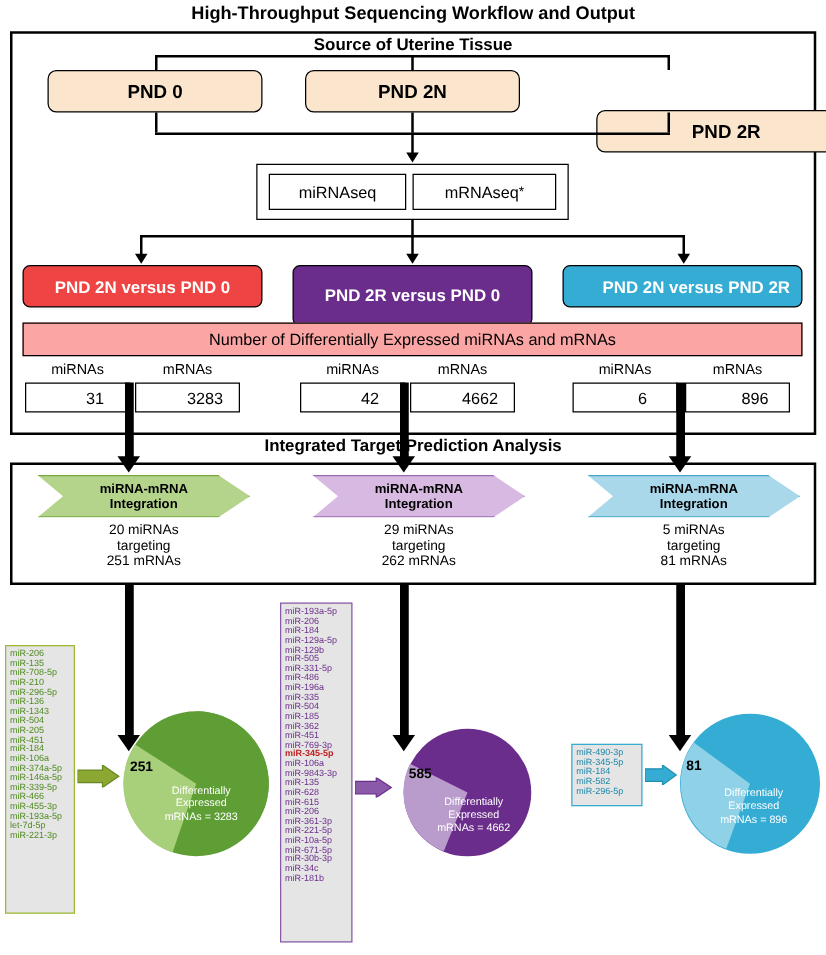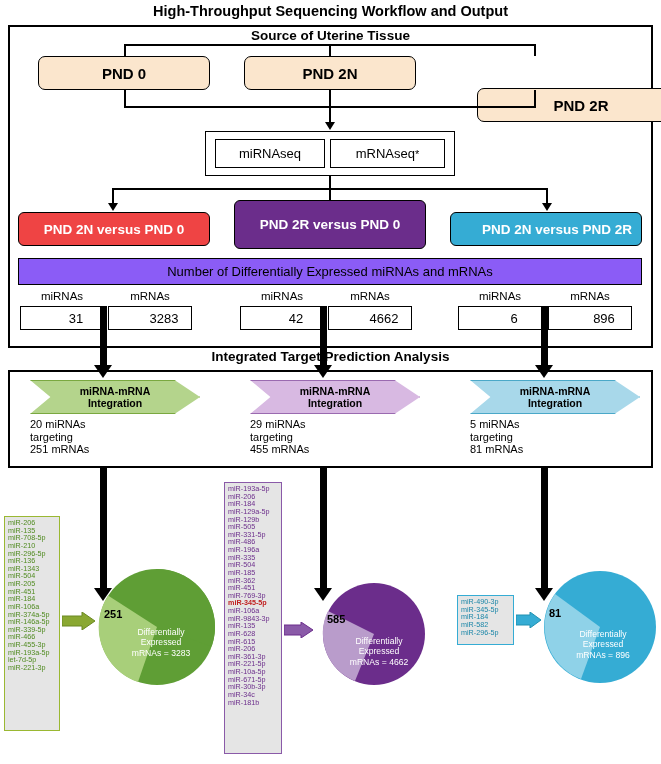--- a/index.html
+++ b/index.html
@@ -49,21 +49,21 @@
   .cmp {
     border-radius: 6px;
     color: #fff;
     font-size: 13.5px;
     font-weight: bold;
   }
   .green { background: #ef4444; }
   .purple { background: #6b2d8b; }
   .blue { background: #35acd4; }
   .white-box {
-    background: #8b5cf6;
+    background: #fca5a5;
     font-weight: normal;
     font-size: 13px;
   }
   .label-sm {
     position: absolute;
     font-size: 11.5px;
     text-align: center;
     font-weight: normal;
   }
   .numbox {
@@ -99,21 +99,21 @@
     justify-content: center;
     text-align: center;
     font-size: 10.5px;
     font-weight: bold;
     color: #000;
     clip-path: polygon(0% 0%, 85% 0%, 100% 50%, 85% 100%, 0% 100%, 12% 50%);
   }
   .chev-green { background: #b4d48c; border: 1px solid #7aa840; }
   .chev-purple { background: #d8b9e2; border: 1px solid #9a6ab0; }
   .chev-blue { background: #a8d8ea; border: 1px solid #4aa8c8; }
-  .chev-text { position:absolute; font-size: 11px; text-align:left; line-height:1.15; }
+  .chev-text { position:absolute; font-size: 11px; text-align:center; line-height:1.15; }
   .mirlist {
     position: absolute;
     border: 1.5px solid;
     background: #e5e5e5;
     font-size: 7.2px;
     line-height: 1.06;
     padding: 2px 2px 2px 3px;
     overflow: hidden;
   }
   .mirlist-green { border-color: #9ab832; color: #4f8a1f; }
@@ -172,21 +172,21 @@
 <div class="line" style="left:329px; top:176px; width:2px; height:13px;"></div>
 <div class="line" style="left:112px; top:188px; width:436px; height:2px;"></div>
 <div class="line" style="left:112px; top:188px; width:2px; height:17px;"></div>
 <div class="line" style="left:329px; top:188px; width:2px; height:17px;"></div>
 <div class="line" style="left:546px; top:188px; width:2px; height:17px;"></div>
 <div class="tri-down" style="left:108px; top:203px;"></div>
 <div class="tri-down" style="left:325px; top:203px;"></div>
 <div class="tri-down" style="left:542px; top:203px;"></div>
 
 <div class="box cmp green" style="left:18px; top:212px; width:192px; height:34px;">PND 2N versus PND 0</div>
-<div class="box cmp purple" style="left:234px; top:200px; width:192px; height:49px;">PND 2R versus PND 0</div>
+<div class="box cmp purple" style="left:234px; top:212px; width:192px; height:49px;">PND 2R versus PND 0</div>
 <div class="box cmp blue" style="left:450px; top:212px; width:192px; height:34px;padding-left:22px;">PND 2N versus PND 2R</div>
 
 <div class="box white-box" style="left:18px; top:258px; width:624px; height:27px;">Number of Differentially Expressed miRNAs and mRNAs</div>
 
 <div class="label-sm" style="left:20px; top:290px; width:84px;">miRNAs</div>
 <div class="label-sm" style="left:108px; top:290px; width:84px;">mRNAs</div>
 <div class="label-sm" style="left:240px; top:290px; width:84px;">miRNAs</div>
 <div class="label-sm" style="left:328px; top:290px; width:84px;">mRNAs</div>
 <div class="label-sm" style="left:458px; top:290px; width:84px;">miRNAs</div>
 <div class="label-sm" style="left:548px; top:290px; width:84px;">mRNAs</div>
@@ -220,21 +220,21 @@
 </div>
 
 <div class="chev-text" style="left:30px; top:418px; width:170px;">
   <div>20 miRNAs</div>
   <div>targeting</div>
   <div>251 mRNAs</div>
 </div>
 <div class="chev-text" style="left:250px; top:418px; width:170px;">
   <div>29 miRNAs</div>
   <div>targeting</div>
-  <div>455 mRNAs</div>
+  <div>262 mRNAs</div>
 </div>
 <div class="chev-text" style="left:470px; top:418px; width:170px;">
   <div>5 miRNAs</div>
   <div>targeting</div>
   <div>81 mRNAs</div>
 </div>
 
 <div class="line" style="left:100px; top:468px; width:7px; height:122px;"></div>
 <div class="thick-arrow" style="left:94px; top:588px;"></div>
 <div class="line" style="left:320px; top:468px; width:7px; height:122px;"></div>

